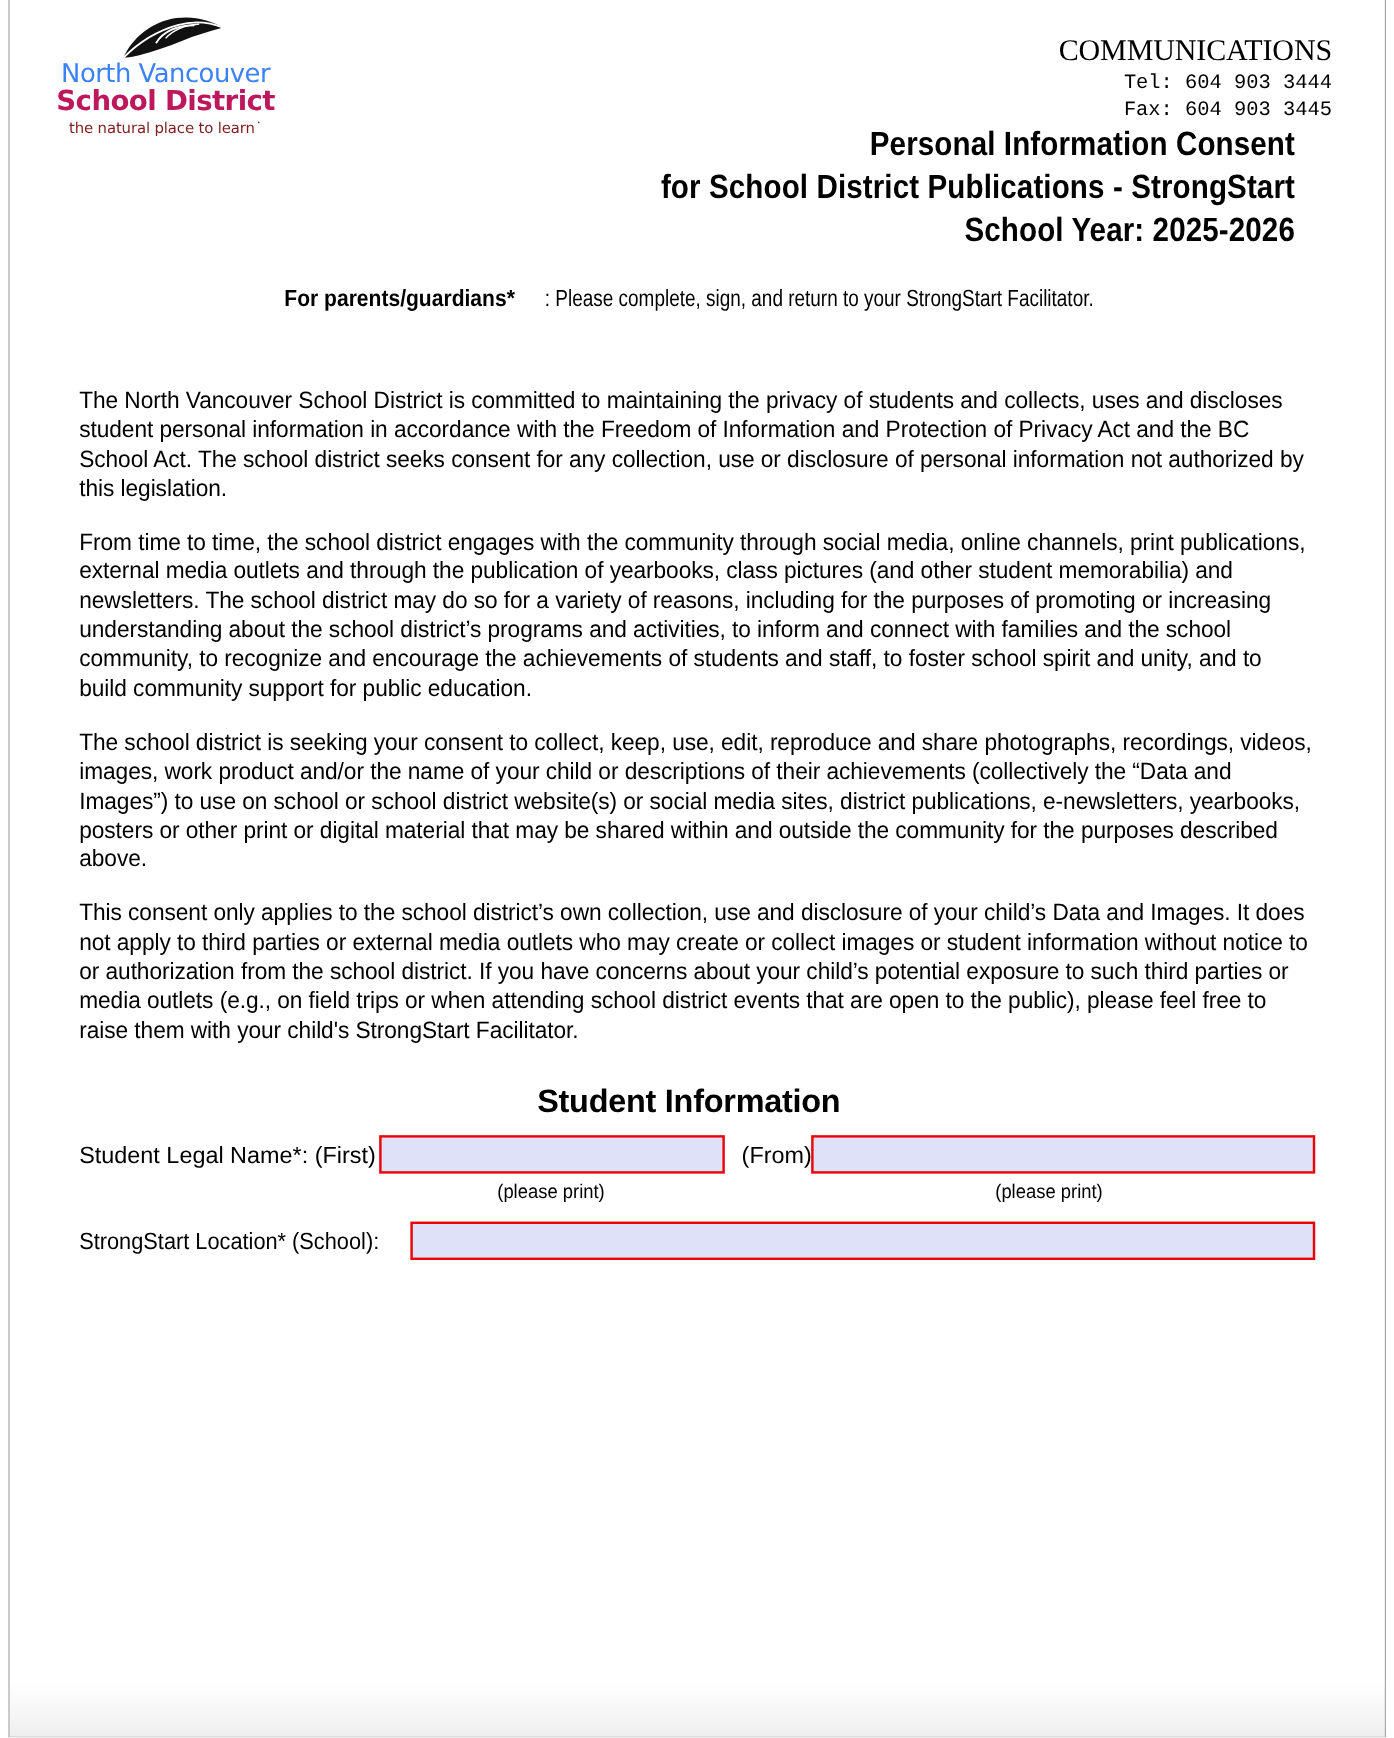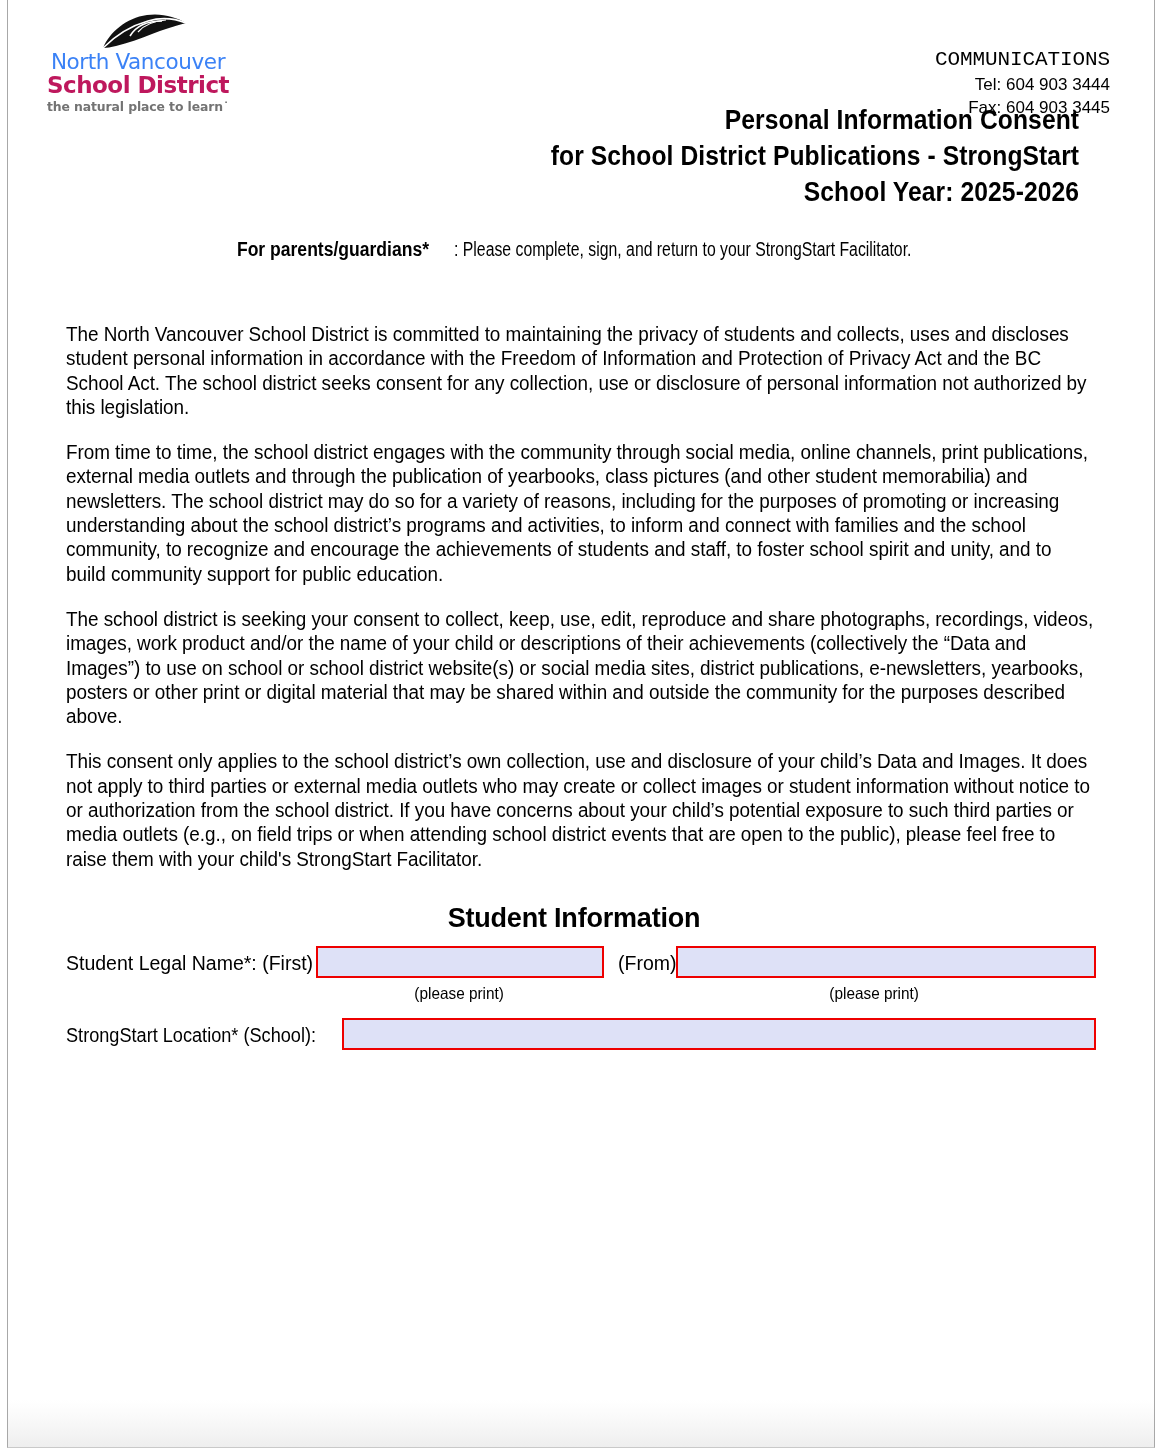--- a/index.html
+++ b/index.html
@@ -64,44 +64,43 @@
     font-size: 23px;
     font-weight: 700;
     letter-spacing: -0.5px;
     line-height: 1.06;
     color: #be185d;
     white-space: nowrap;
   }
   .logo-tag {
     font-family: "DejaVu Sans", sans-serif;
     font-size: 12.4px;
-    font-weight: 700;
+    font-weight: 400;
     letter-spacing: -0.1px;
     line-height: 1.2;
     margin-top: 2px;
-    color: #737373;
+    color: #7f1d1d;
     white-space: nowrap;
   }
 
   .contact-block {
     position: absolute;
     right: 52px;
     top: 28px;
     text-align: right;
   }
   .contact-title {
-    font-family: Liberation Mono, monospace;
-    font-size: 21px;
+    font-family: Liberation Serif, serif;
+    font-size: 25px;
     line-height: 1.18;
     letter-spacing: -0.1px;
     white-space: nowrap;
-    margin-top: 20px;
   }
   .contact-line {
-    font-family: Liberation Sans, sans-serif;
+    font-family: Liberation Mono, monospace;
     font-size: 17px;
     line-height: 1.36;
     white-space: nowrap;
   }
 
   
   .doc-title {
     position: absolute;
     left: 0;
     top: 102px;

